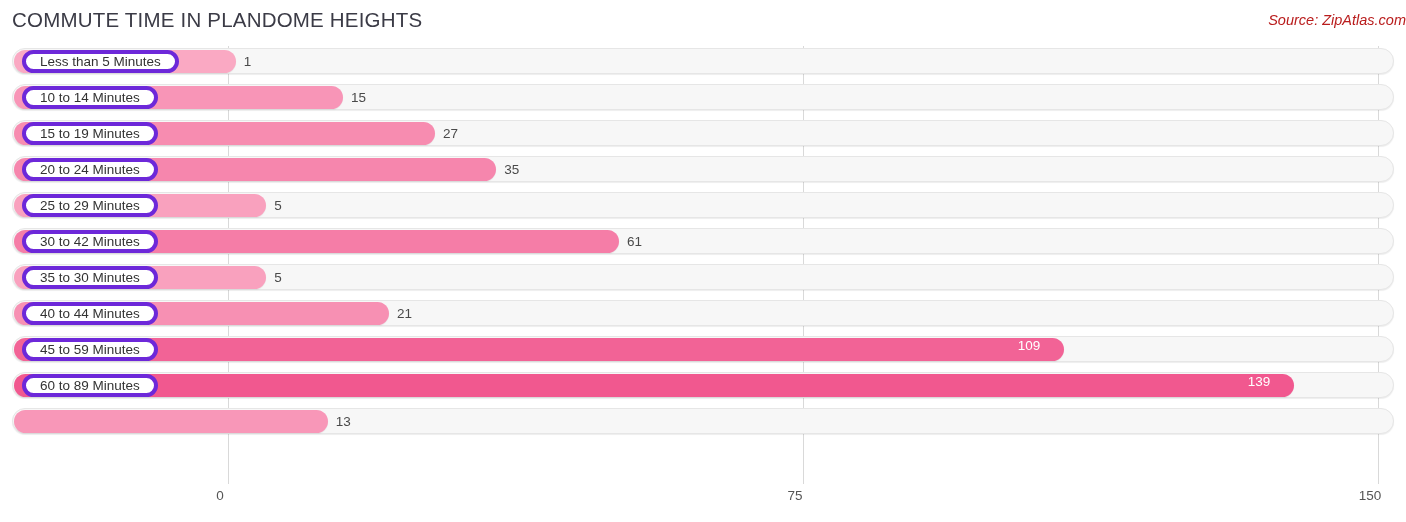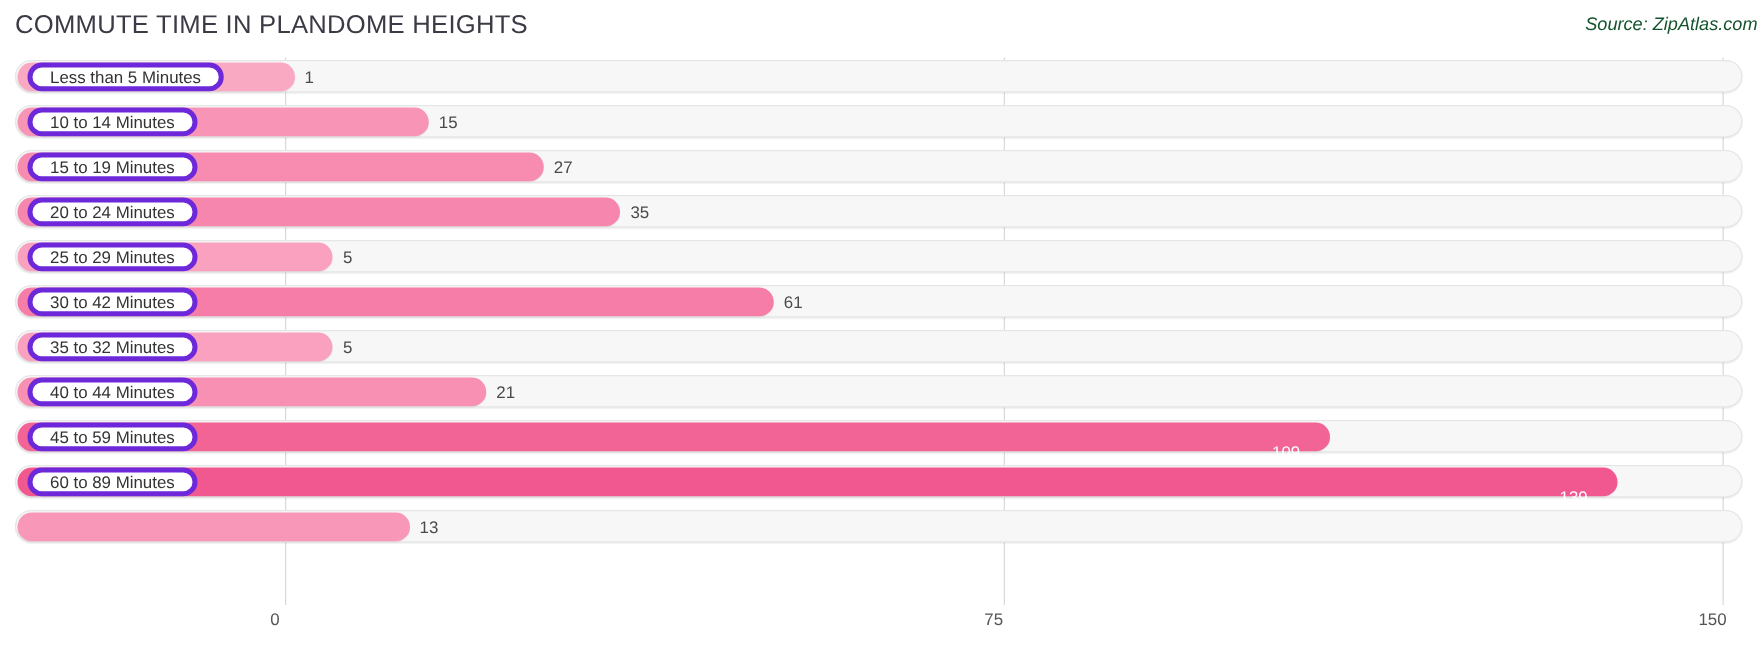--- a/index.html
+++ b/index.html
@@ -39,21 +39,21 @@
     color: #3b3b46;
     font-weight: 400;
     white-space: nowrap;
   }
   .chart-source {
     position: absolute;
     right: 12px;
     top: 12px;
     font-size: 14.5px;
     font-style: italic;
-    color: #14532d;
+    color: #b91c1c;
     white-space: nowrap;
   }
   
   .plot {
     position: absolute;
     left: 0;
     top: 46px;
     width: 1406px;
     height: 438px;
   }
@@ -121,21 +121,21 @@
     top: 4px;
     height: 23px;
     display: flex;
     align-items: center;
     font-size: 13.5px;
     color: #4a4a4a;
     white-space: nowrap;
   }
   .value-inside {
     position: absolute;
-    top: 16px;
+    top: 0;
     height: 23px;
     display: flex;
     align-items: center;
     font-size: 13.5px;
     color: #ffffff;
     white-space: nowrap;
   }
   
   .axis {
     position: absolute;
@@ -202,21 +202,21 @@
         </div>
         <div class="row">
           <div class="track"></div>
           <div class="bar" title="30 to 34 Minutes: 51" style="width: 605px; background: rgb(245, 125, 167);"></div>
           <div class="bar-label-pill">30 to 42 Minutes</div>
           <div class="value-outside" style="left: 627px;">61</div>
         </div>
         <div class="row">
           <div class="track"></div>
           <div class="bar" title="35 to 39 Minutes: 5" style="width: 252.333px; background: rgb(249, 161, 190);"></div>
-          <div class="bar-label-pill">35 to 32 Minutes</div>
+          <div class="bar-label-pill">35 to 30 Minutes</div>
           <div class="value-outside" style="left: 274.333px;">5</div>
         </div>
         <div class="row">
           <div class="track"></div>
           <div class="bar" title="40 to 44 Minutes: 21" style="width: 375px; background: rgb(247, 144, 179);"></div>
           <div class="bar-label-pill">40 to 44 Minutes</div>
           <div class="value-outside" style="left: 397px;">21</div>
         </div>
         <div class="row">
           <div class="track"></div>

